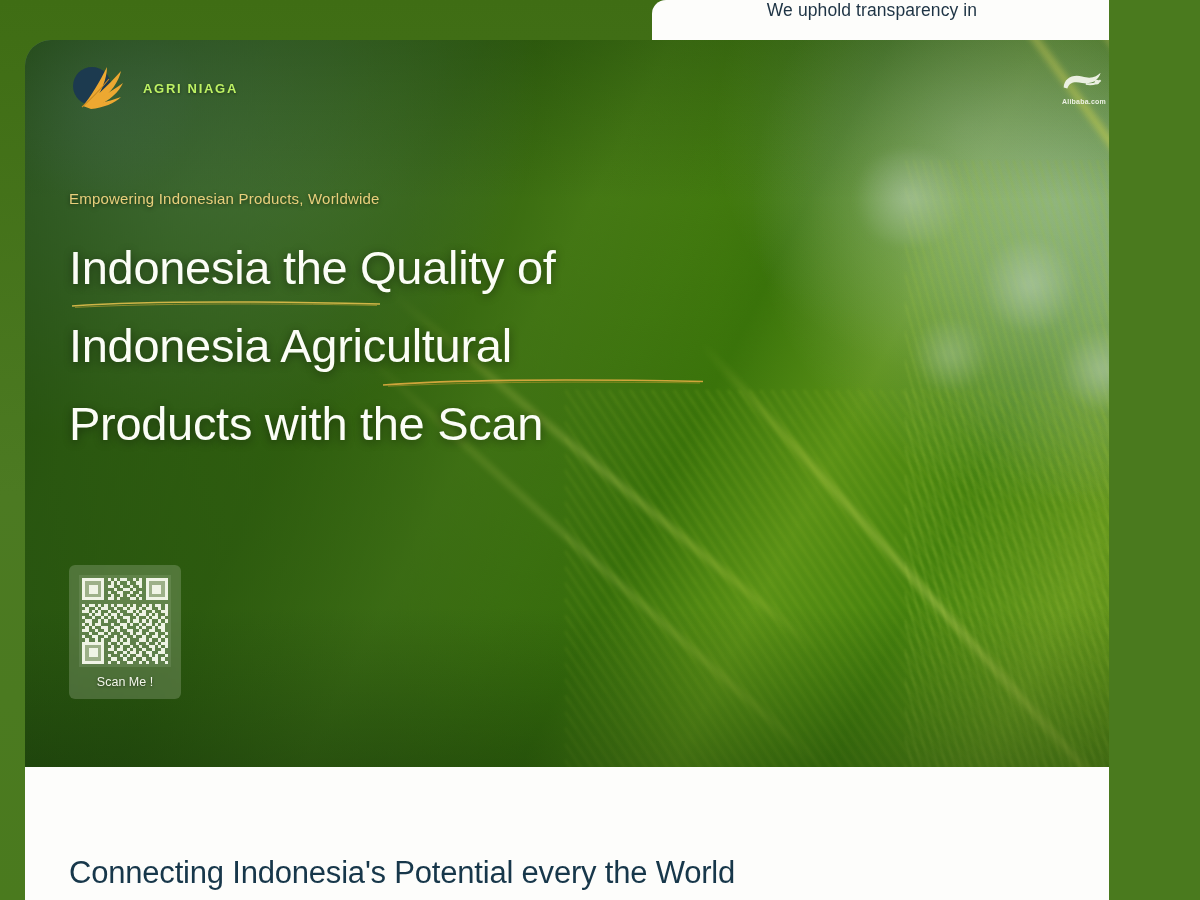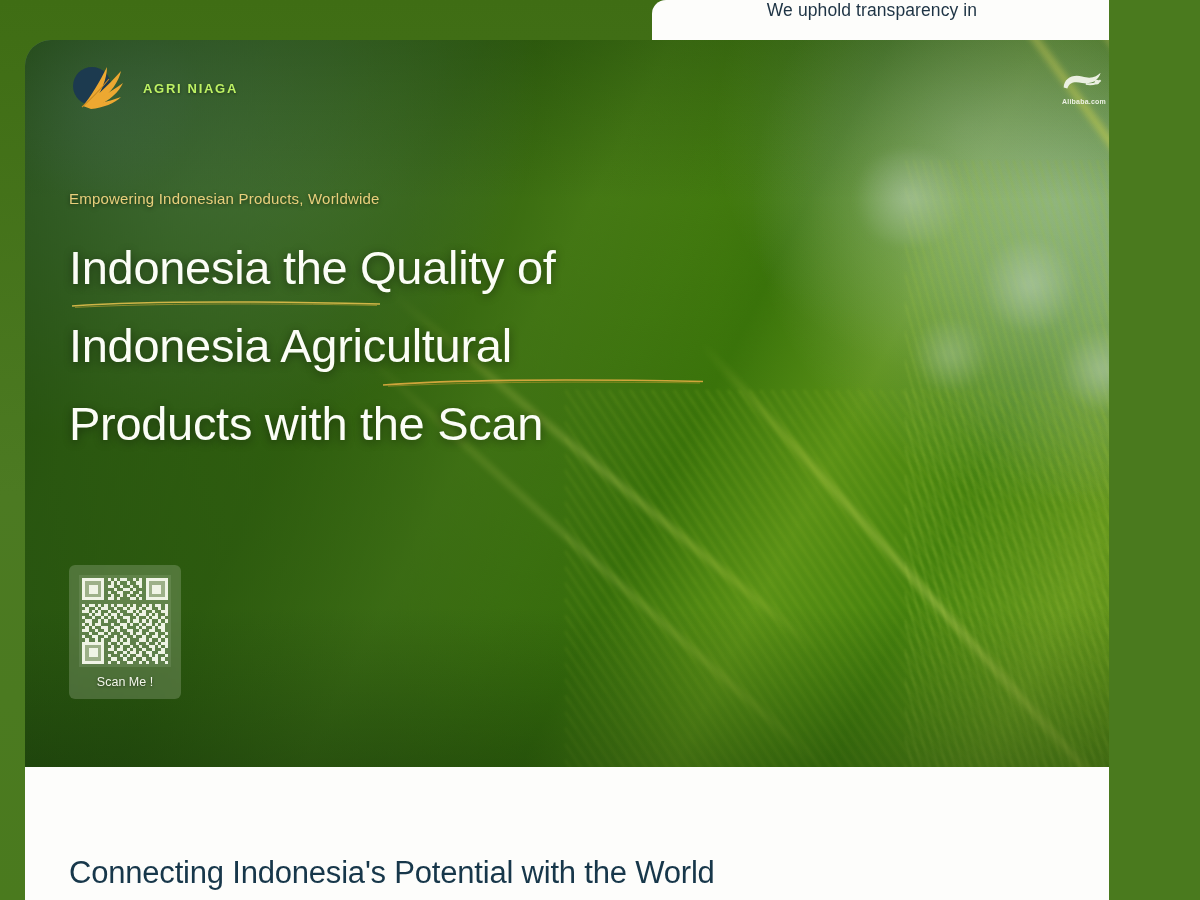--- a/index.html
+++ b/index.html
@@ -529,16 +529,16 @@
             <rect x="24" y="27" width="1" height="1"></rect>
             <rect x="27" y="27" width="1" height="1"></rect>
         </g>
       </svg>
       <div class="qr-label">Scan Me !</div>
     </div>
 
   </div>
 
   <div class="section-white">
-    <div class="section-title">Connecting Indonesia's Potential with the World</div>
+    <div class="section-title">Connecting Indonesia's Potential every the World</div>
   </div>
 
 </div>
 
 </body></html>

